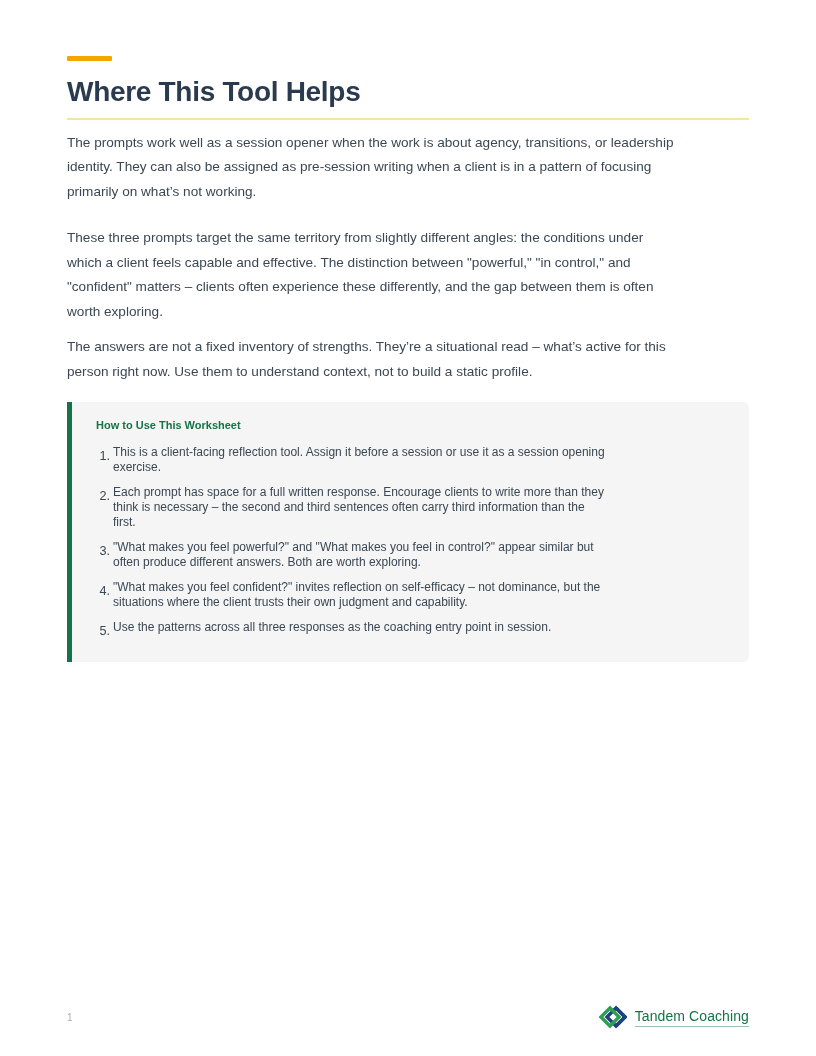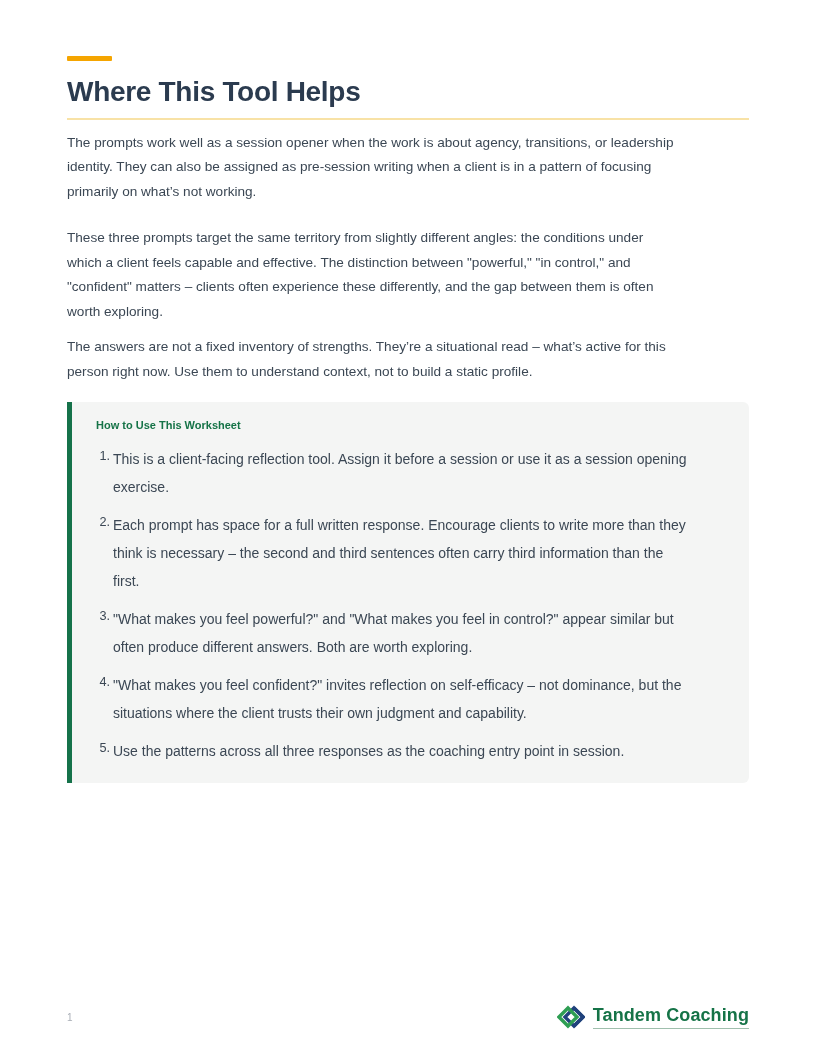--- a/index.html
+++ b/index.html
@@ -65,22 +65,22 @@
     flex: none;
     width: 14px;
     text-align: right;
     margin-right: 3px;
     font-size: 12.7px;
     line-height: 23.5px;
     color: var(--body-text, #3B4754);
   }
   .callout-item .item-text {
     flex: 1;
-    font-size: 14px;
-    line-height: 28px;
+    font-size: 12px;
+    line-height: 15px;
     color: var(--body-text, #3B4754);
     white-space: pre-line;
   }
   .footer {
     position: absolute;
     left: 67px;
     right: 67px;
     top: 1002px;
     display: flex;
     justify-content: space-between;
@@ -90,22 +90,22 @@
   .page-num {
     font-size: 10px;
     color: var(--page-number-gray, #A9AEB6);
   }
   .brand {
     display: flex;
     align-items: center;
     gap: 8px;
   }
   .brand-text {
-    font-size: 18px;
-    font-weight: 700;
+    font-size: 14px;
+    font-weight: 400;
     color: var(--green, #157347);
     border-bottom: 1.5px solid #9FBFAD;
     padding-bottom: 2px;
     letter-spacing: 0.1px;
   }
 </style>
 </head>
 <body>
 
 <div class="page">

